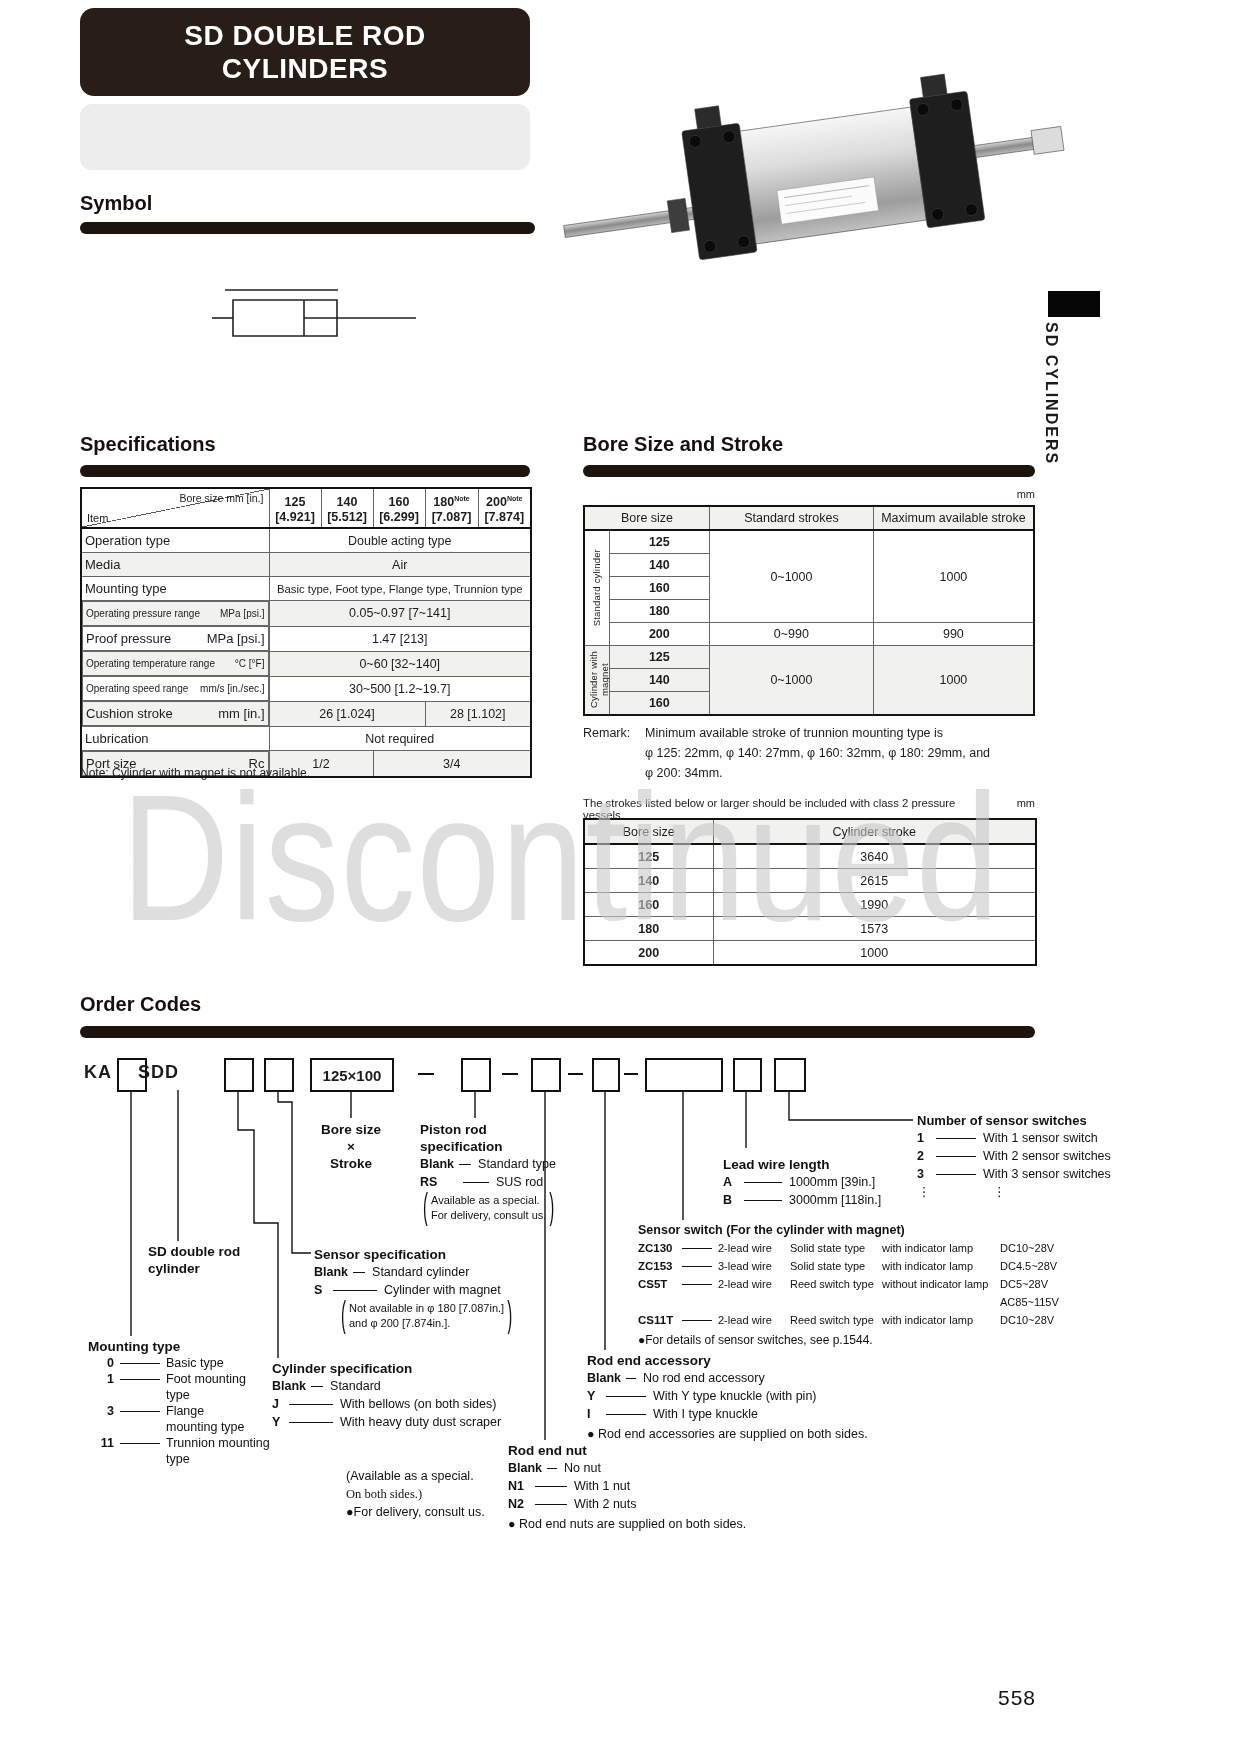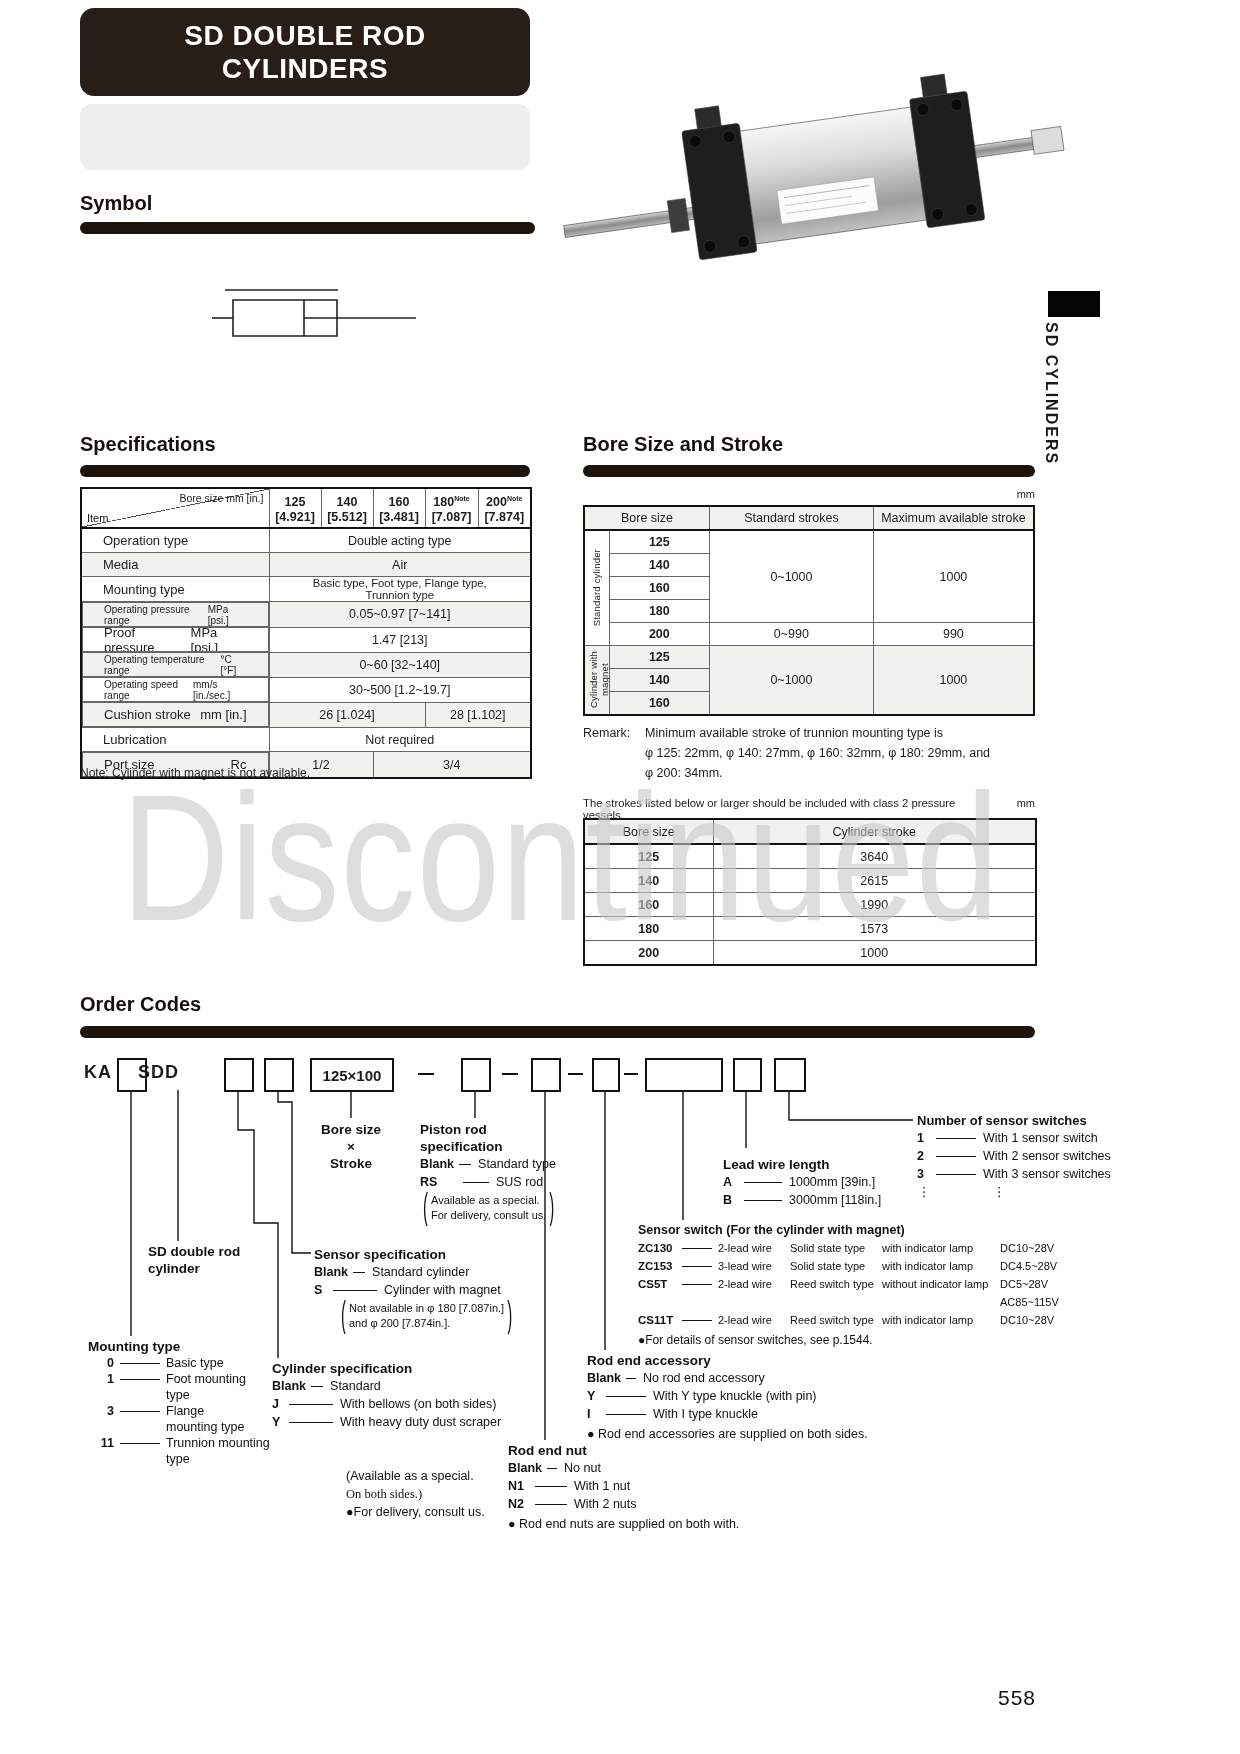--- a/index.html
+++ b/index.html
@@ -20,21 +20,21 @@
   .vtext{left:1042px;top:322px;writing-mode:vertical-rl;font-size:16px;font-weight:bold;
          letter-spacing:2px;color:#1a1a1a;}
   
   table{border-collapse:collapse;table-layout:fixed;background:#fff;}
   td,th{border:1px solid #666;font-weight:normal;overflow:hidden;}
   .tbl-outer{border:2px solid #111;}
   .shade{background:#f1f1ee;}
   .cell-c{text-align:center;}
   
   .spec{left:80px;top:487px;width:450px;font-size:12.5px;}
-  .spec td{height:23px;padding:0 21px;}
+  .spec td{height:23px;padding:0 3px;}
   .spec .hdr td,.spec .hdr th{height:36px;}
   .corner{position:relative;background:
      linear-gradient(to bottom right,transparent 49.4%,#555 49.4%,#555 50.6%,transparent 50.6%);}
   .corner .ct{position:absolute;top:3px;right:5px;font-size:10.5px;}
   .corner .cb{position:absolute;bottom:3px;left:5px;font-size:11px;}
   .colh{text-align:center;font-weight:bold;font-size:12.5px;line-height:15px;}
   .colh sup{font-size:7px;}
   .it{font-size:13px;}
   .itf{display:flex;align-items:center;}
   .itf .un{margin-left:auto;padding-left:4px;}
@@ -170,21 +170,21 @@
       <th class="colh">
             <div><span>125</span><sup></sup></div>
             <div>[4.921]</div>
           </th>
       <th class="colh">
             <div><span>140</span><sup></sup></div>
             <div>[5.512]</div>
           </th>
       <th class="colh">
             <div><span>160</span><sup></sup></div>
-            <div>[3.481]</div>
+            <div>[6.299]</div>
           </th>
       <th class="colh">
             <div><span>180</span><sup>Note</sup></div>
             <div>[7.087]</div>
           </th>
       <th class="colh">
             <div><span>200</span><sup>Note</sup></div>
             <div>[7.874]</div>
           </th>
     </tr>
@@ -611,18 +611,18 @@
     <div class="item">
         <span class="code" style="width:22px">N1</span>
         <span class="rule" style="width:32px"></span>
         <span>With 1 nut</span>
       </div>
     <div class="item">
         <span class="code" style="width:22px">N2</span>
         <span class="rule" style="width:32px"></span>
         <span>With 2 nuts</span>
       </div>
-    <div style="margin-top:2px;">● Rod end nuts are supplied on both with.</div>
+    <div style="margin-top:2px;">● Rod end nuts are supplied on both sides.</div>
   </div>
 
   <div class="abs pgnum">558</div>
 
 </div>
 
 </body></html>

